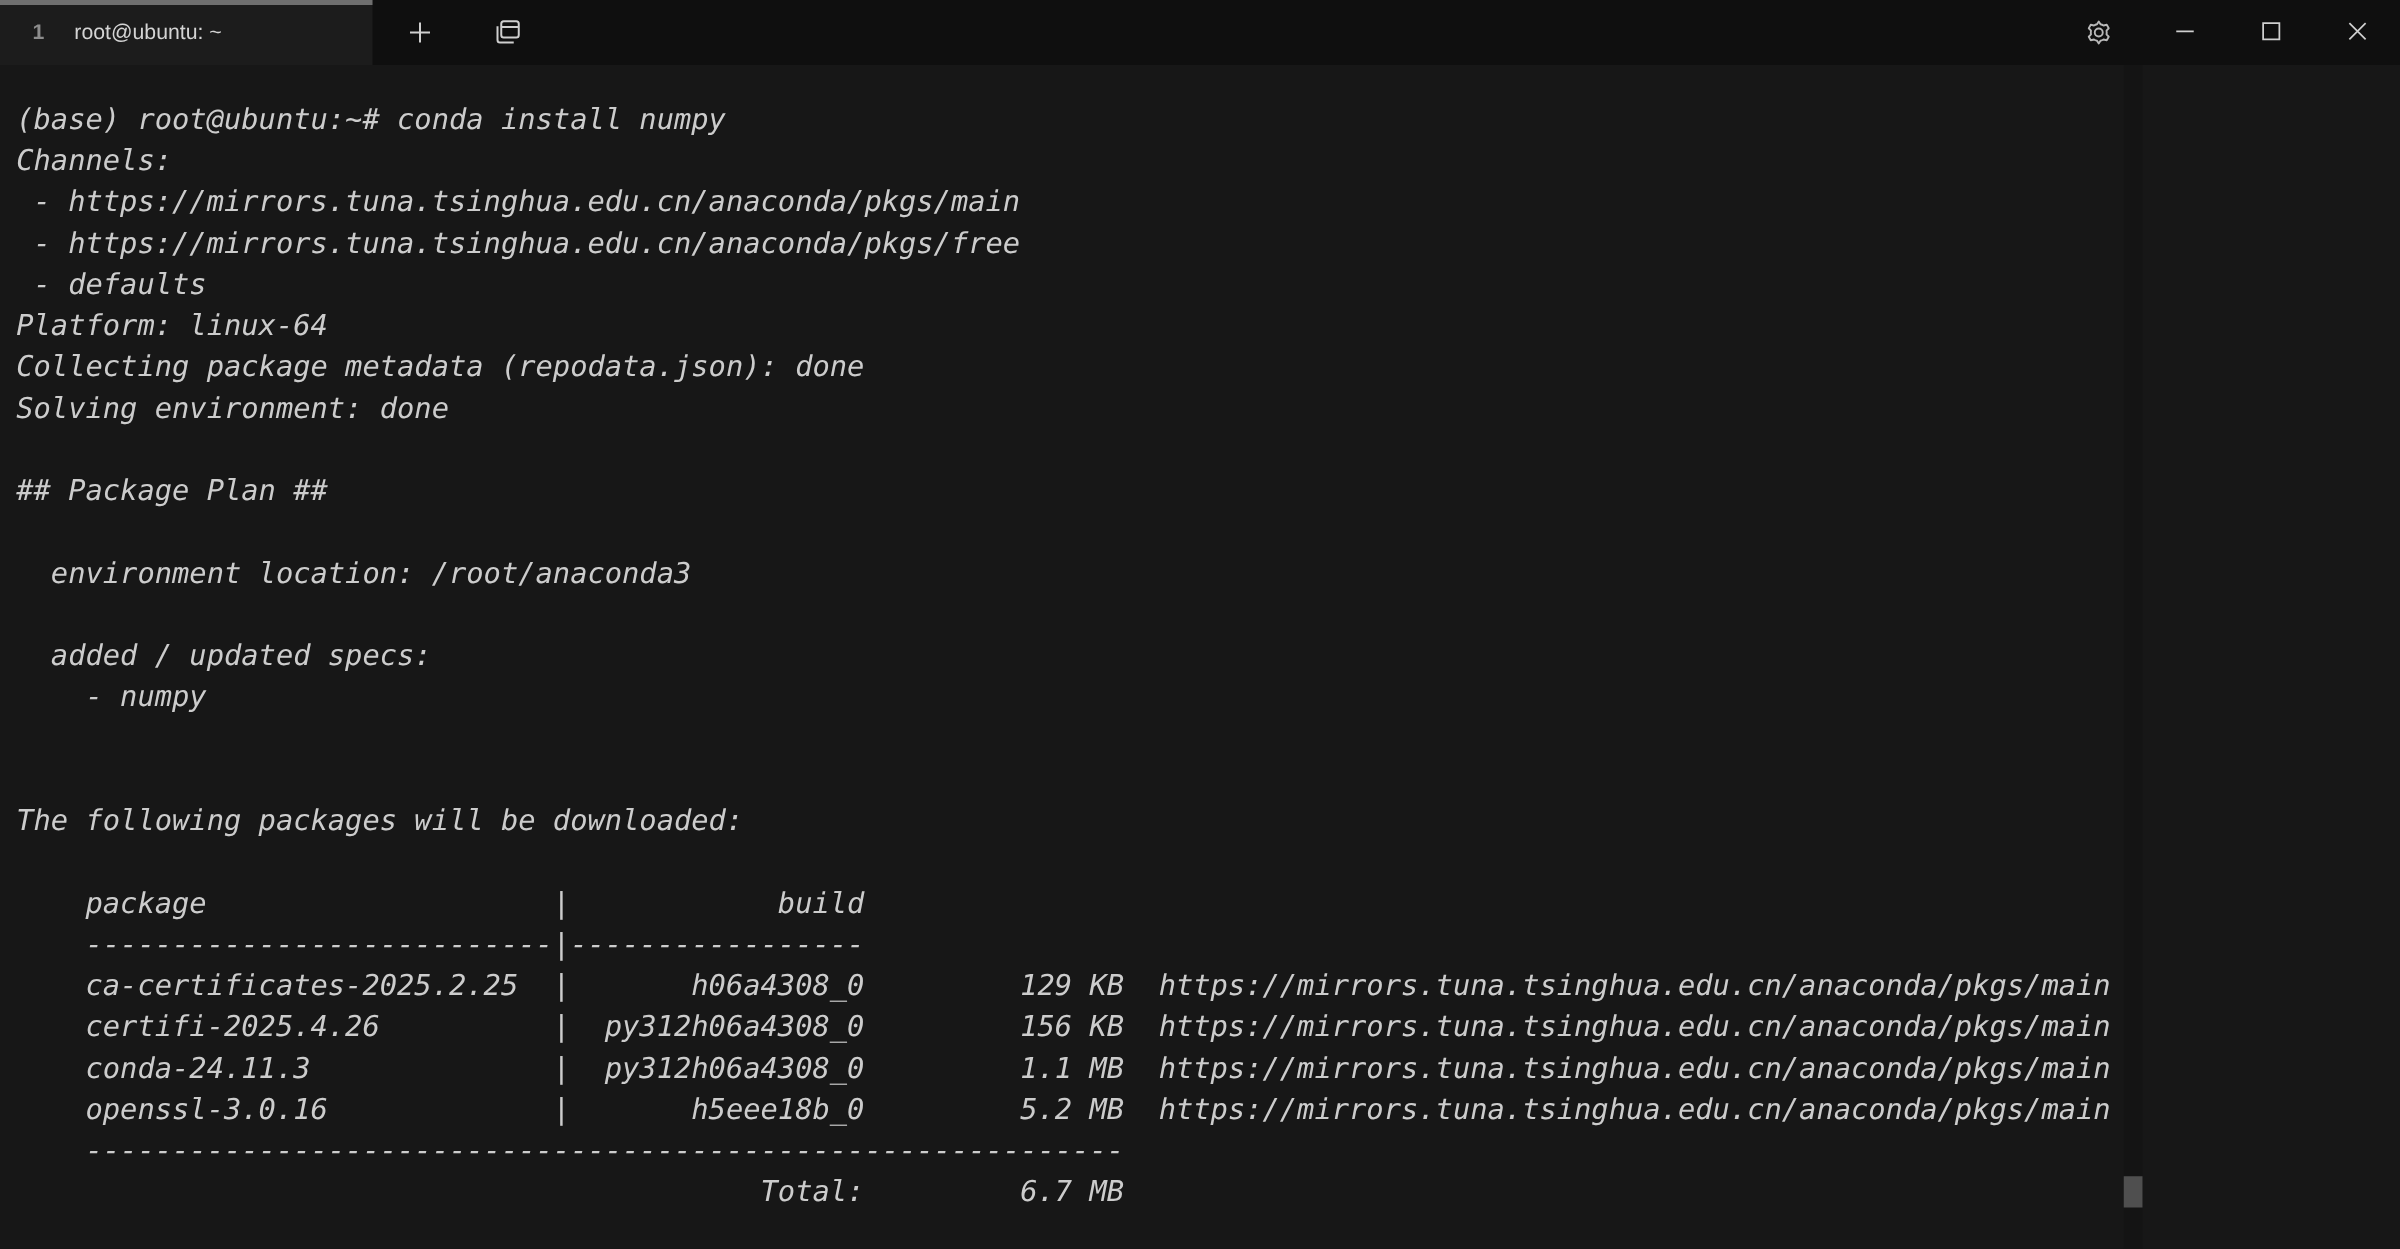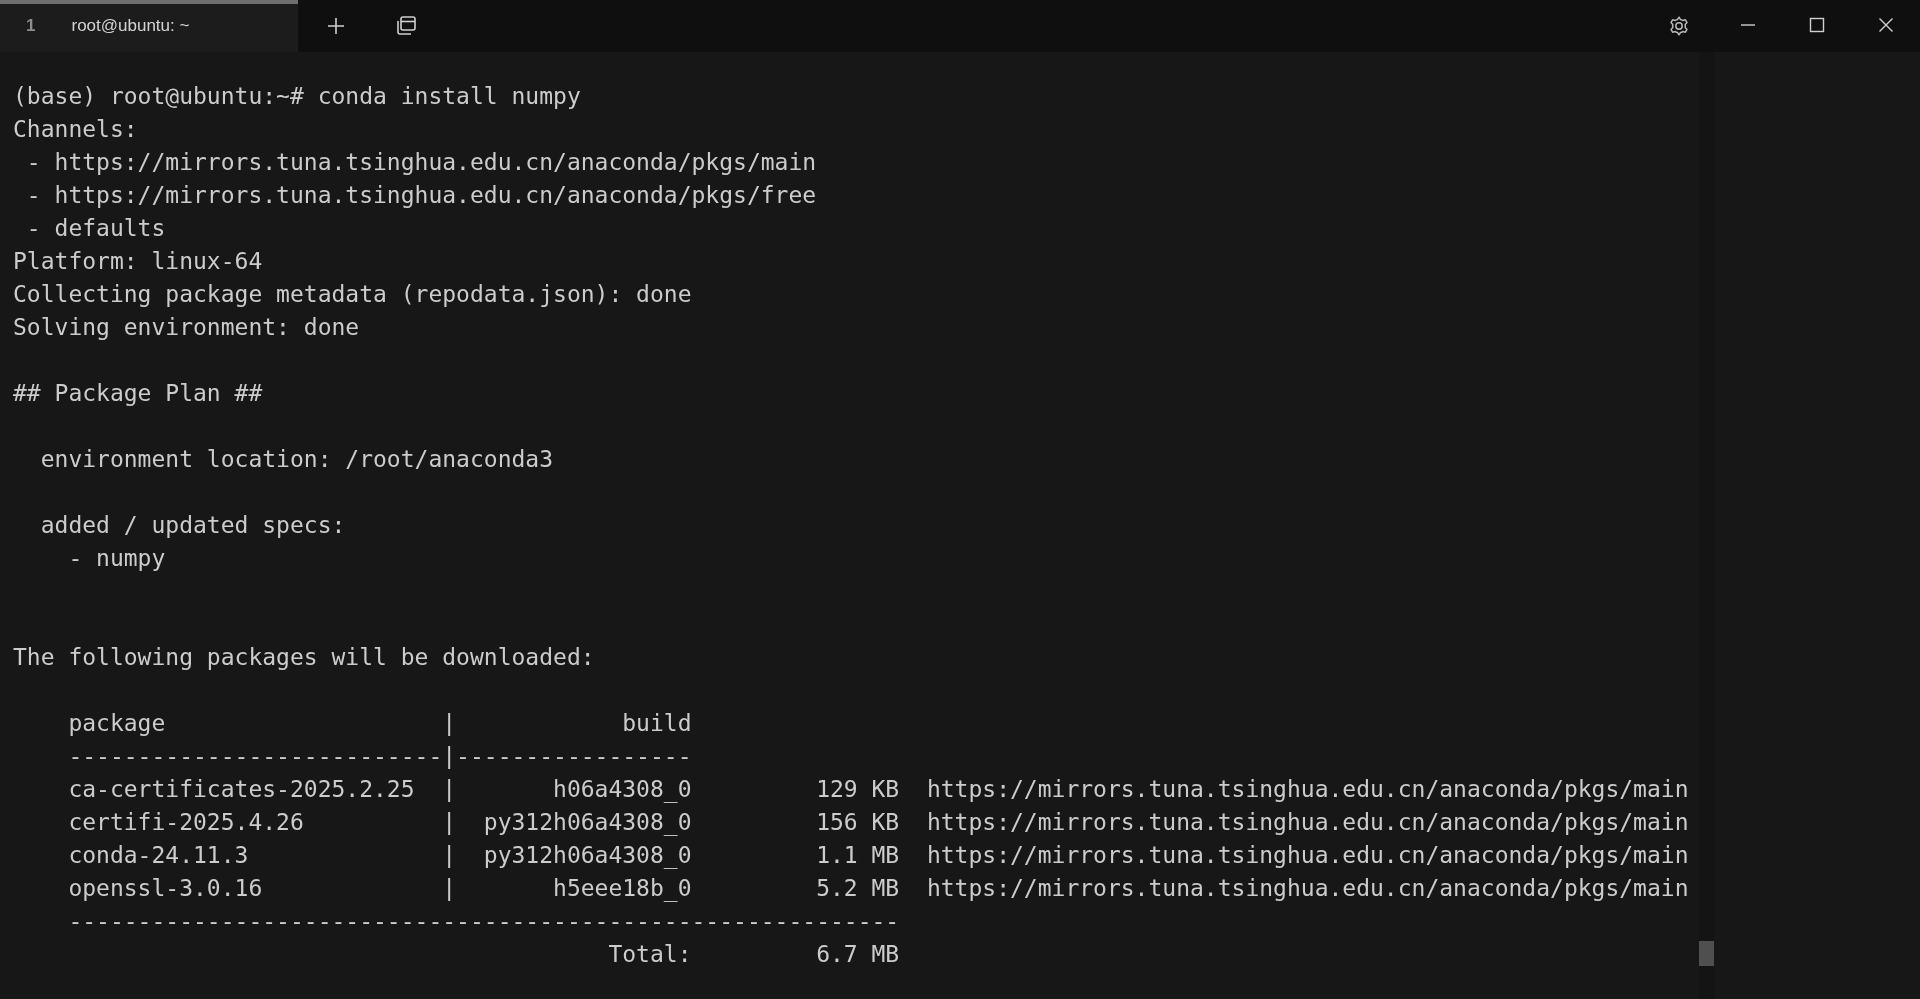--- a/index.html
+++ b/index.html
@@ -29,21 +29,21 @@
     position: absolute; top: 0; left: 0;
     width: 100%; height: 4px;
     background: #6f6f6f;
   }
   .tab-num {
     margin-left: 26px;
     font-size: 17px; font-weight: 700;
     color: #8c8c8c;
   }
   .tab-title {
-    margin-left: 36px;
+    margin-left: 24px;
     font-size: 17px;
     color: #d4d4d4;
     white-space: pre;
   }
   .icon-btn {
     border: none; background: transparent;
     width: 44px; height: 52px;
     display: flex; align-items: center; justify-content: center;
     padding: 0; cursor: pointer;
   }
@@ -56,20 +56,21 @@
     border: none; background: transparent;
     width: 69px; height: 52px;
     display: flex; align-items: center; justify-content: center;
     padding: 0; cursor: pointer;
   }
   
   .terminal {
     position: absolute; top: 52px; left: 0;
     width: 1736px; height: 947px;
     background: #171717;
+    font-style: italic;
   }
   .terminal pre {
     margin: 0;
     padding: 28px 0 0 13px;
     font-family: "DejaVu Sans Mono", "Liberation Mono", monospace;
     font-size: 23px;
     line-height: 33px;
     color: #cccccc;
     white-space: pre;
   }

